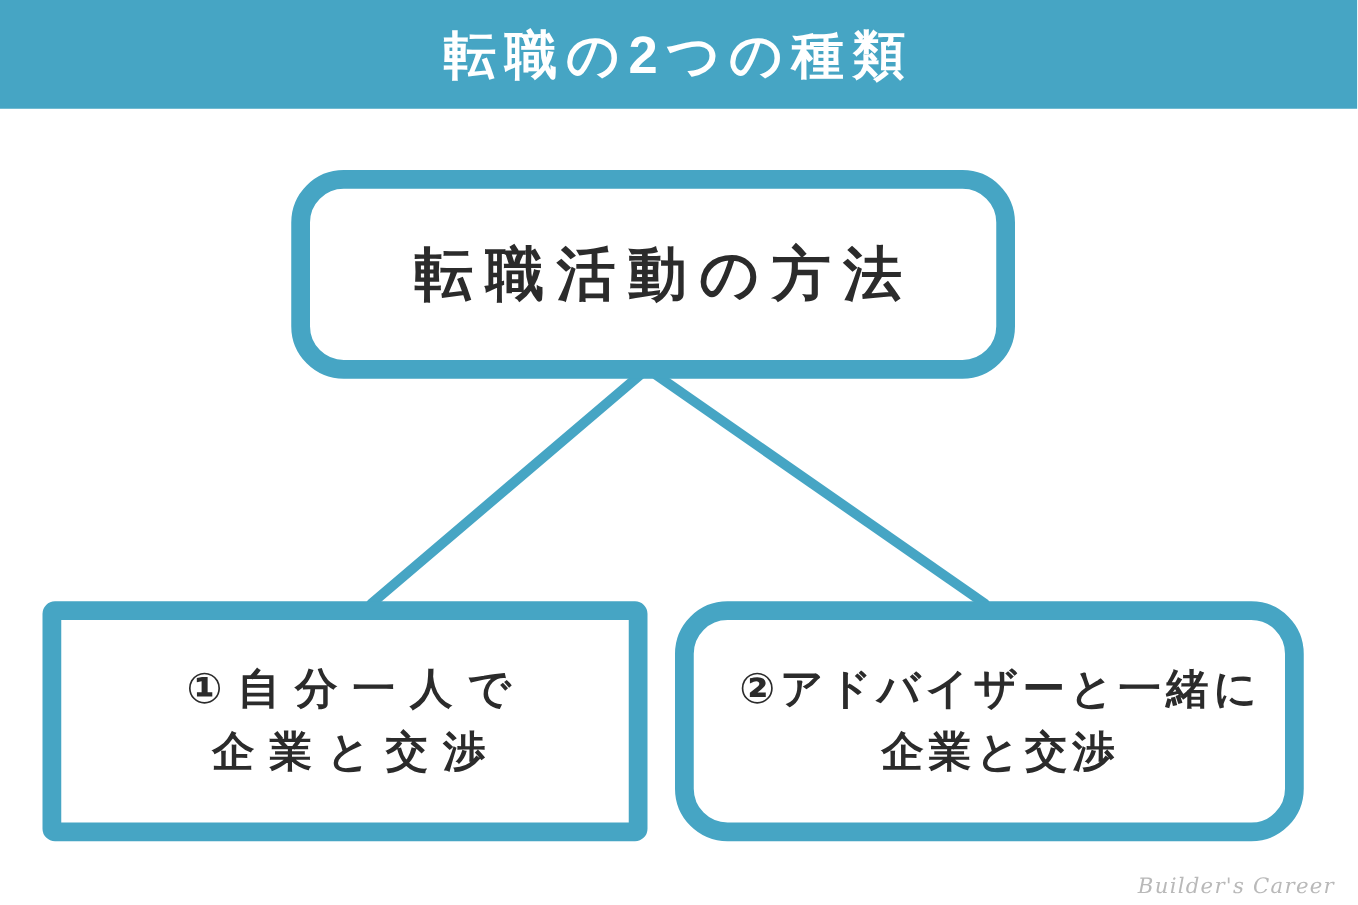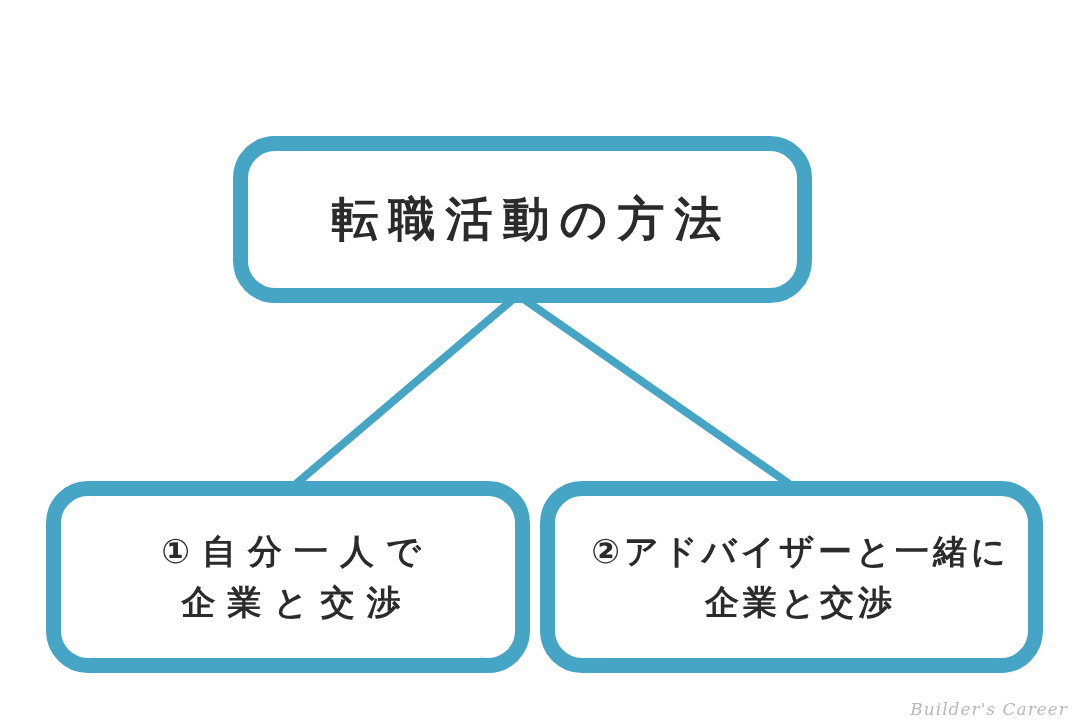--- a/index.html
+++ b/index.html
@@ -71,23 +71,24 @@
     font-size: 47px;
     letter-spacing: 10px;
   }
   .node-child {
     top: 481px;
     height: 192px;
     font-size: 34px;
     line-height: 1.5;
   }
   .node-left {
-    left: 46px;
+    left: 34px;
     width: 484px;
     letter-spacing: 12px;
+    border-radius: 10px;
   }
   .node-right {
     left: 540px;
     width: 503px;
     letter-spacing: 4px;
   }
   .node-child .txt-line {
     display: block;
   }
   
@@ -100,20 +101,23 @@
     font-size: 17px;
     color: #b9b9b9;
     letter-spacing: 1px;
   }
 </style>
 </head>
 <body>
 
 <div class="canvas">
 
+  <header class="titlebar">
+    <h1>転職の2つの種類</h1>
+  </header>
 
   <svg class="connectors" viewBox="0 0 1086 724" xmlns="http://www.w3.org/2000/svg" aria-hidden="true">
     <line x1="512" y1="300" x2="297" y2="483"></line>
     <line x1="525" y1="300" x2="788" y2="483"></line>
   </svg>
 
   <div class="node node-root">
     <span class="txt-line">転職活動の方法</span>
   </div>
 

